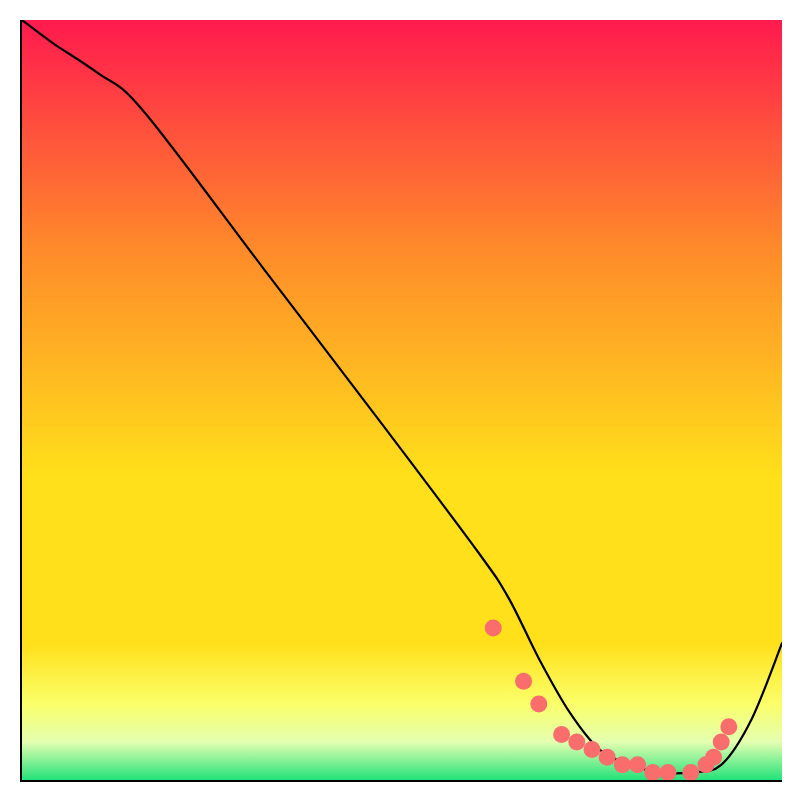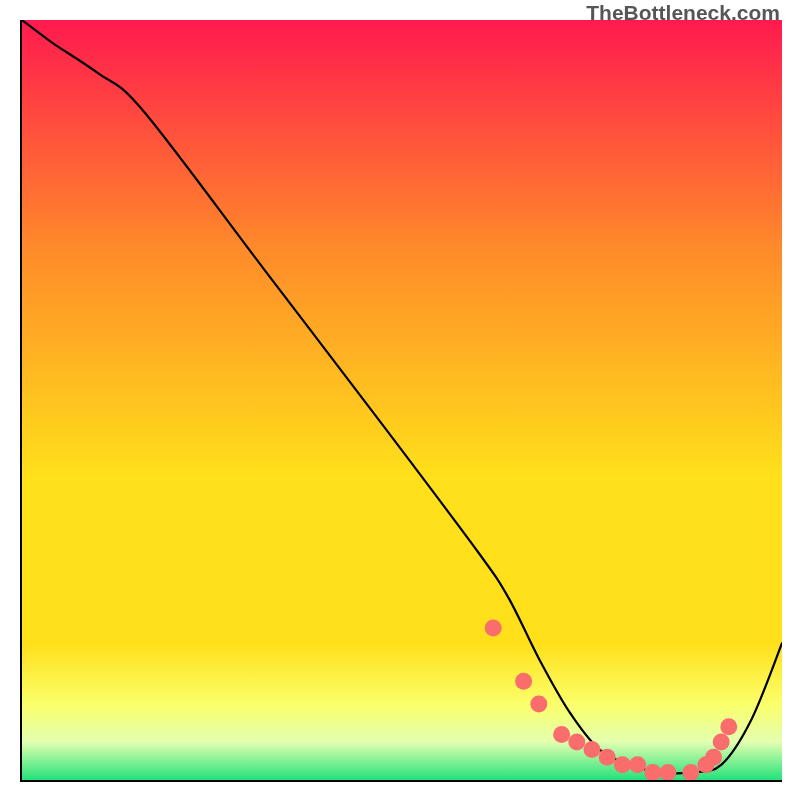--- a/index.html
+++ b/index.html
@@ -81,14 +81,13 @@
           <circle cx="646" cy="752.4" r="8.5" fill="#fa6d6d" stroke="#e65959" stroke-width="0"></circle>
           <circle cx="668.8" cy="752.4" r="8.5" fill="#fa6d6d" stroke="#e65959" stroke-width="0"></circle>
           <circle cx="684" cy="744.8" r="8.5" fill="#fa6d6d" stroke="#e65959" stroke-width="0"></circle>
           <circle cx="691.6" cy="737.2" r="8.5" fill="#fa6d6d" stroke="#e65959" stroke-width="0"></circle>
           <circle cx="699.2" cy="722" r="8.5" fill="#fa6d6d" stroke="#e65959" stroke-width="0"></circle>
           <circle cx="706.8000000000001" cy="706.8" r="8.5" fill="#fa6d6d" stroke="#e65959" stroke-width="0"></circle>
         </g>
     </svg>
   </div>
 
-  <div class="watermark">TheBottleneck.com</div>
 </div>
 
 </body></html>

